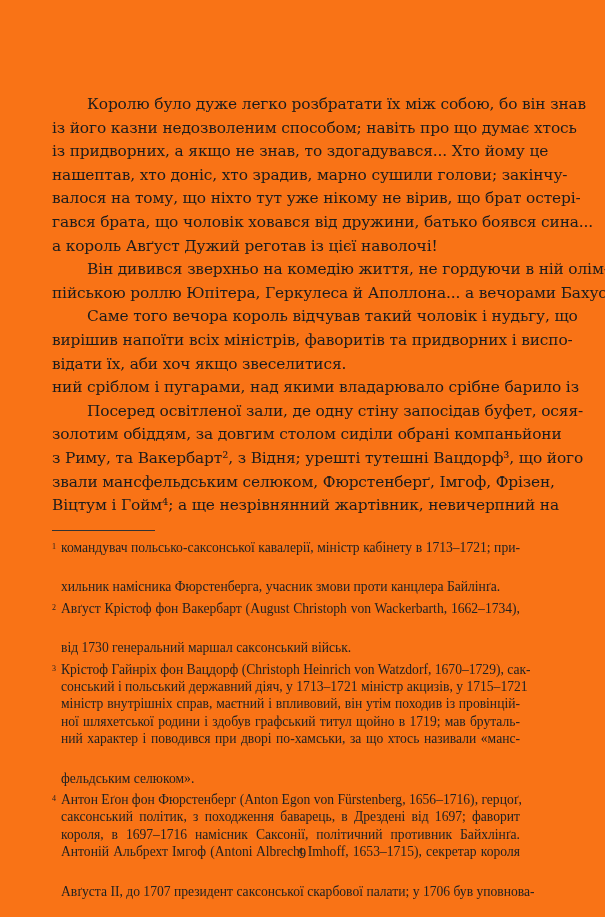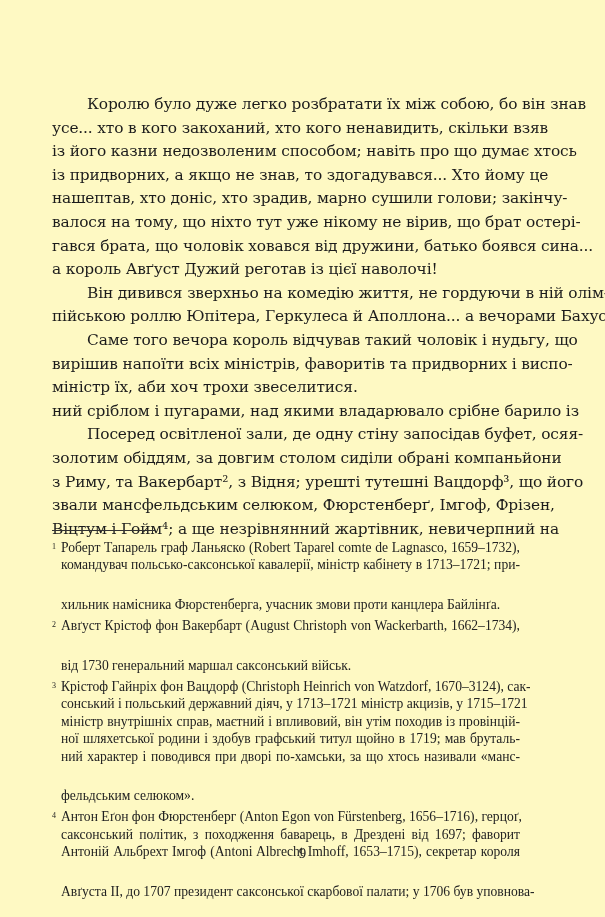--- a/index.html
+++ b/index.html
@@ -1,17 +1,17 @@
 <!DOCTYPE html>
 <html><head>
 <meta charset="utf-8">
 <style>
   html, body { margin: 0; padding: 0; background: #ffffff; }
   body { width: 605px; height: 917px; position: relative; overflow: hidden; }
-  .page { position: absolute; left: 0; top: 0; width: 605px; height: 917px; background: #fef9c3; }
+  .page { position: absolute; left: 0; top: 0; width: 605px; height: 917px; background: #f97316; }
   .main { position: absolute; left: 52px; top: 93px; width: 466px;
           font-family: "DejaVu Serif", "Liberation Serif", serif; font-size: 15.4px;
           line-height: 23.6px; color: #1c1c1c; text-align: justify; letter-spacing: -0.15px; }
   .ln { display: block; text-align: justify; text-align-last: justify; white-space: nowrap; }
   .ln.last { text-align-last: left; }
   .ln.ind { padding-left: 35px; }
   .rule { position: absolute; left: 52px; top: 530px; width: 103px; height: 0; border-top: 1px solid #333; }
   .notes { position: absolute; left: 52px; top: 539px; width: 468px;
            font-family: "Liberation Serif", "DejaVu Serif", serif; font-size: 13.6px;
            line-height: 17.4px; color: #222; }
@@ -22,70 +22,69 @@
   .folio { position: absolute; left: 0; width: 605px; top: 845px; text-align: center;
            font-family: "Liberation Serif", "DejaVu Serif", serif; font-size: 15px; color: #222; }
 </style>
 </head>
 <body>
 
 <div class="page">
   <div class="main" id="main">
       <div>
         <span class="ln ind">Королю було дуже легко розбратати їх між собою, бо він знав</span>
-        <span class="ln">усе... хто в кого закоханий, хто кого ненавидить, скільки взяв</span>
         <span class="ln">із його казни недозволеним способом; навіть про що думає хтось</span>
         <span class="ln">із придворних, а якщо не знав, то здогадувався... Хто йому це</span>
         <span class="ln">нашептав, хто доніс, хто зрадив, марно сушили голови; закінчу-</span>
         <span class="ln">валося на тому, що ніхто тут уже нікому не вірив, що брат остері-</span>
         <span class="ln">гався брата, що чоловік ховався від дружини, батько боявся сина...</span>
         <span class="ln last">а король Авґуст Дужий реготав із цієї наволочі!</span>
       </div>
       <div>
         <span class="ln ind">Він дивився зверхньо на комедію життя, не гордуючи в ній олім-</span>
         <span class="ln last">пійською роллю Юпітера, Геркулеса й Аполлона... а вечорами Бахуса.</span>
       </div>
       <div>
         <span class="ln ind">Саме того вечора король відчував такий чоловік і нудьгу, що</span>
         <span class="ln">вирішив напоїти всіх міністрів, фаворитів та придворних і виспо-</span>
-        <span class="ln last">міністр їх, аби хоч трохи звеселитися.</span>
+        <span class="ln last">відати їх, аби хоч якщо звеселитися.</span>
       </div>
       <div>
         <span class="ln">ний сріблом і пугарами, над якими владарювало срібне барило із</span>
         <span class="ln ind">Посеред освітленої зали, де одну стіну запосідав буфет, осяя-</span>
         <span class="ln">золотим обіддям, за довгим столом сиділи обрані компаньйони</span>
         <span class="ln">з Риму, та Вакербарт², з Відня; урешті тутешні Вацдорф³, що його</span>
         <span class="ln">звали мансфельдським селюком, Фюрстенберґ, Імгоф, Фрізен,</span>
         <span class="ln">Віцтум і Гойм⁴; а ще незрівнянний жартівник, невичерпний на</span>
       </div>
     </div>
   <div class="rule"></div>
   <div class="notes" id="notes">
       <div class="note">
         <span class="num">1</span>
-        <span class="nl">Роберт Тапарель граф Ланьяско (Robert Taparel comte de Lagnasco, 1659–1732),</span>
         <span class="nl">командувач польсько-саксонської кавалерії, міністр кабінету в 1713–1721; при-</span>
         <span class="nl last">хильник намісника Фюрстенберга, учасник змови проти канцлера Байлінґа.</span>
       </div>
       <div class="note">
         <span class="num">2</span>
         <span class="nl">Авґуст Крістоф фон Вакербарт (August Christoph von Wackerbarth, 1662–1734),</span>
         <span class="nl last">від 1730 генеральний маршал саксонський військ.</span>
       </div>
       <div class="note">
         <span class="num">3</span>
-        <span class="nl">Крістоф Гайнріх фон Вацдорф (Christoph Heinrich von Watzdorf, 1670–3124), сак-</span>
+        <span class="nl">Крістоф Гайнріх фон Вацдорф (Christoph Heinrich von Watzdorf, 1670–1729), сак-</span>
         <span class="nl">сонський і польський державний діяч, у 1713–1721 міністр акцизів, у 1715–1721</span>
         <span class="nl">міністр внутрішніх справ, маєтний і впливовий, він утім походив із провінцій-</span>
         <span class="nl">ної шляхетської родини і здобув графський титул щойно в 1719; мав бруталь-</span>
         <span class="nl">ний характер і поводився при дворі по-хамськи, за що хтось називали «манс-</span>
         <span class="nl last">фельдським селюком».</span>
       </div>
       <div class="note">
         <span class="num">4</span>
         <span class="nl">Антон Еґон фон Фюрстенберг (Anton Egon von Fürstenberg, 1656–1716), герцоґ,</span>
         <span class="nl">саксонський політик, з походження баварець, в Дрездені від 1697; фаворит</span>
+        <span class="nl">короля, в 1697–1716 намісник Саксонії, політичний противник Байхлінґа.</span>
         <span class="nl">Антоній Альбрехт Імгоф (Antoni Albrecht Imhoff, 1653–1715), секретар короля</span>
         <span class="nl last">Авґуста II, до 1707 президент саксонської скарбової палати; у 1706 був уповнова-</span>
       </div>
     </div>
   <div class="folio">9</div>
 </div>
 
 </body></html>

